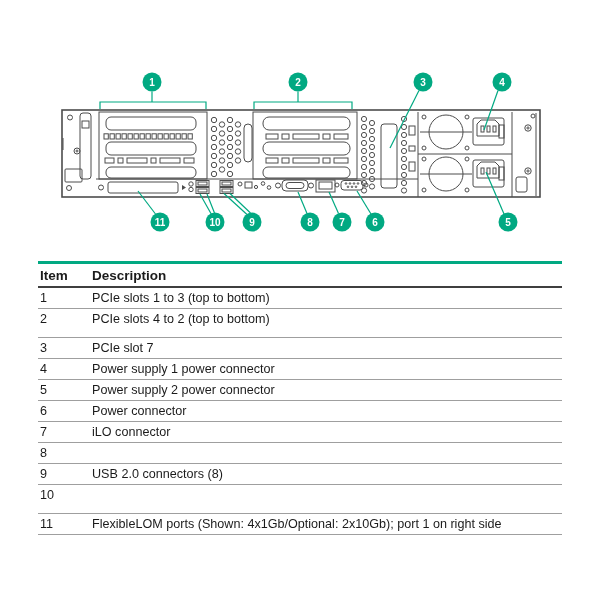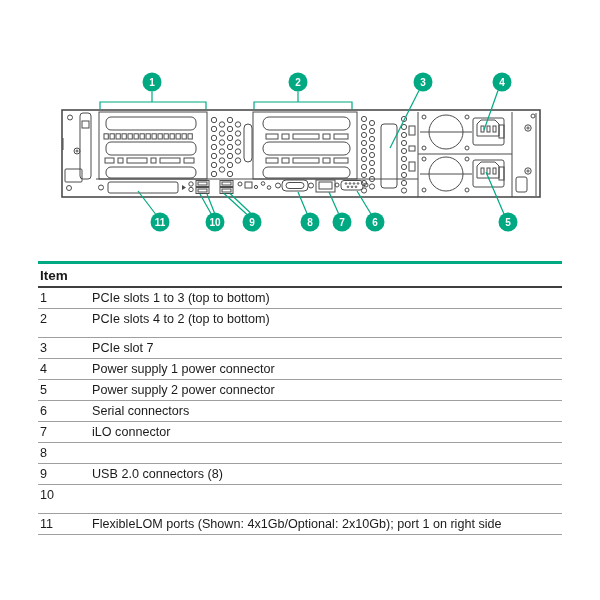--- a/index.html
+++ b/index.html
@@ -304,20 +304,21 @@
       <g>
           <circle cx="160" cy="222" r="9.5" fill="#01a982"></circle>
           <text class="co" x="160" y="225.5">11</text>
         </g>
     </g>
   </svg>
 
   <div class="doc-table">
     <div class="thead">
       <span class="col-item">Item</span>
+      <span class="col-desc">Description</span>
     </div>
     <div class="trow">
       <span class="col-item">1</span>
       <span class="col-desc">PCIe slots 1 to 3 (top to bottom)</span>
     </div>
     <div class="trow tall">
       <span class="col-item">2</span>
       <span class="col-desc">PCIe slots 4 to 2 (top to bottom)</span>
     </div>
     <div class="trow">
@@ -327,21 +328,21 @@
     <div class="trow">
       <span class="col-item">4</span>
       <span class="col-desc">Power supply 1 power connector</span>
     </div>
     <div class="trow">
       <span class="col-item">5</span>
       <span class="col-desc">Power supply 2 power connector</span>
     </div>
     <div class="trow">
       <span class="col-item">6</span>
-      <span class="col-desc">Serial connectors</span>
+      <span class="col-desc">Power connector</span>
     </div>
     <div class="trow">
       <span class="col-item">7</span>
       <span class="col-desc">iLO connector</span>
     </div>
     <div class="trow">
       <span class="col-item">8</span>
     </div>
     <div class="trow">
       <span class="col-item">9</span>

